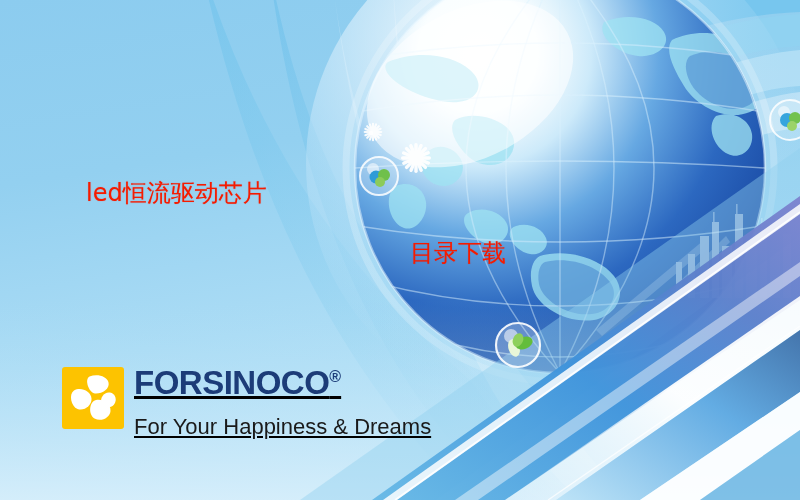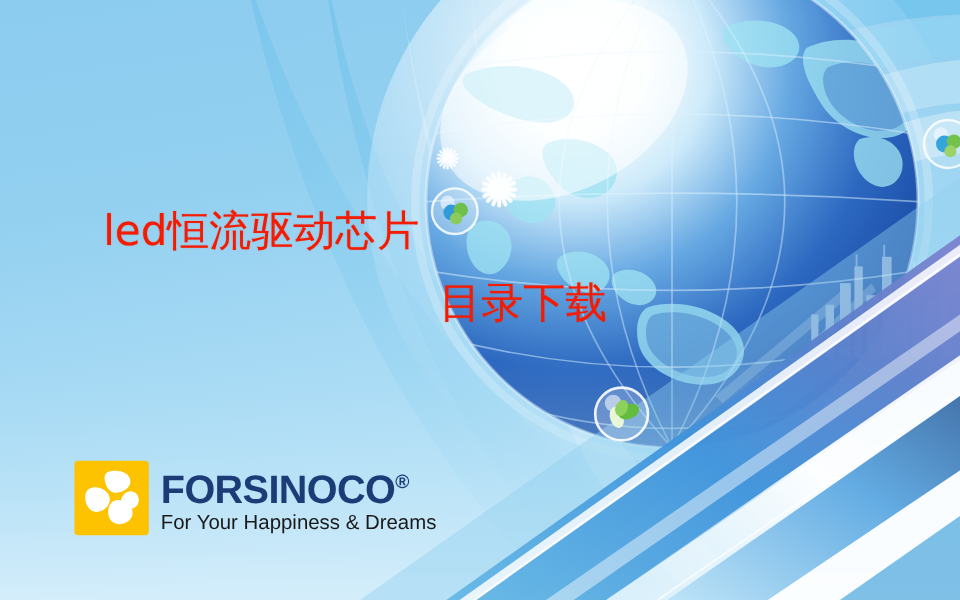--- a/index.html
+++ b/index.html
@@ -23,37 +23,38 @@
   
   #headline {
     position: absolute;
     left: 86px;
     top: 163px;
     width: 420px;
     z-index: 40;
   }
   .hl-line {
     color: #F51B00;
-    font-size: 35px;
+    font-size: 24px;
     line-height: 60px;
     font-weight: 400;
     white-space: nowrap;
     font-family: "DejaVu Sans", "Liberation Sans", sans-serif;
     text-shadow: 0 0 1px rgba(245,27,0,0.45);
   }
   .hl-line.second { padding-left: 12px; text-align: right; }
 
   
   #logo {
     position: absolute;
     left: 62px;
-    top: 384px;
+    top: 358px;
     z-index: 50;
     display: flex;
     align-items: center;
+    text-decoration: underline;
   }
   #logo-mark {
     width: 62px;
     height: 62px;
     background: #FDC300;
     border-radius: 3px;
     position: relative;
     flex: 0 0 auto;
   }
   #logo-mark svg { position: absolute; left: 0; top: 0; }
@@ -70,23 +71,23 @@
     white-space: nowrap;
     font-family: "Liberation Sans", sans-serif;
   }
   #logo-wordmark .reg {
     font-size: 16px;
     vertical-align: super;
     letter-spacing: 0;
   }
   #logo-tagline {
     color: #1a1a1a;
-    font-size: 17px;
+    font-size: 22px;
     line-height: 20px;
-    margin-top: 1px;
+    margin-top: 17px;
     white-space: nowrap;
     font-family: "Liberation Sans", sans-serif;
   }
 </style>
 </head>
 <body>
 
 <div id="banner">
 
   <div class="art">

